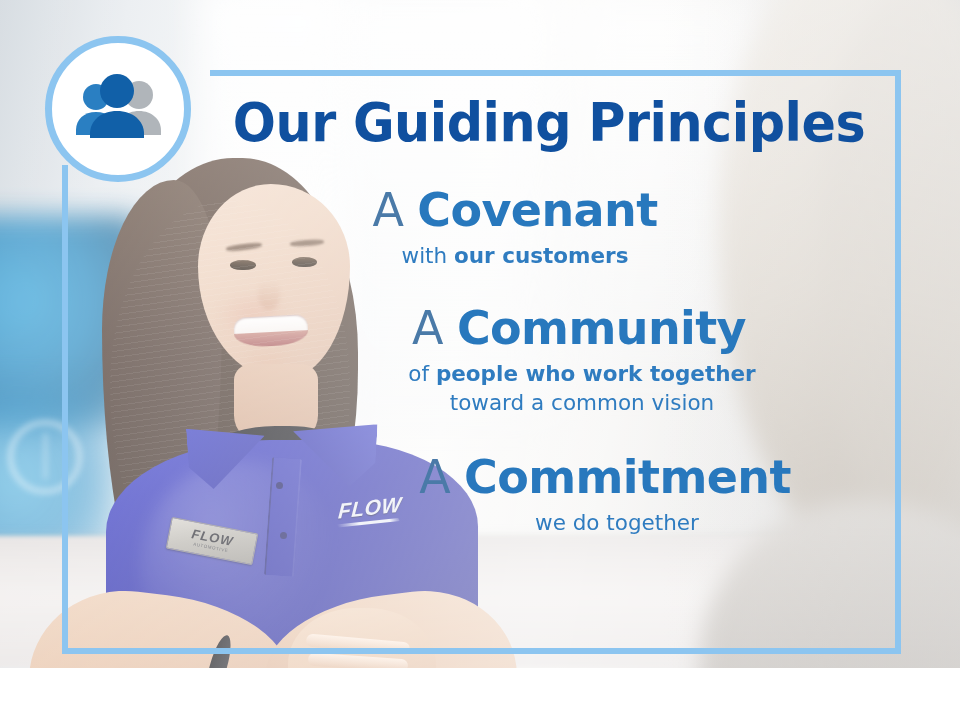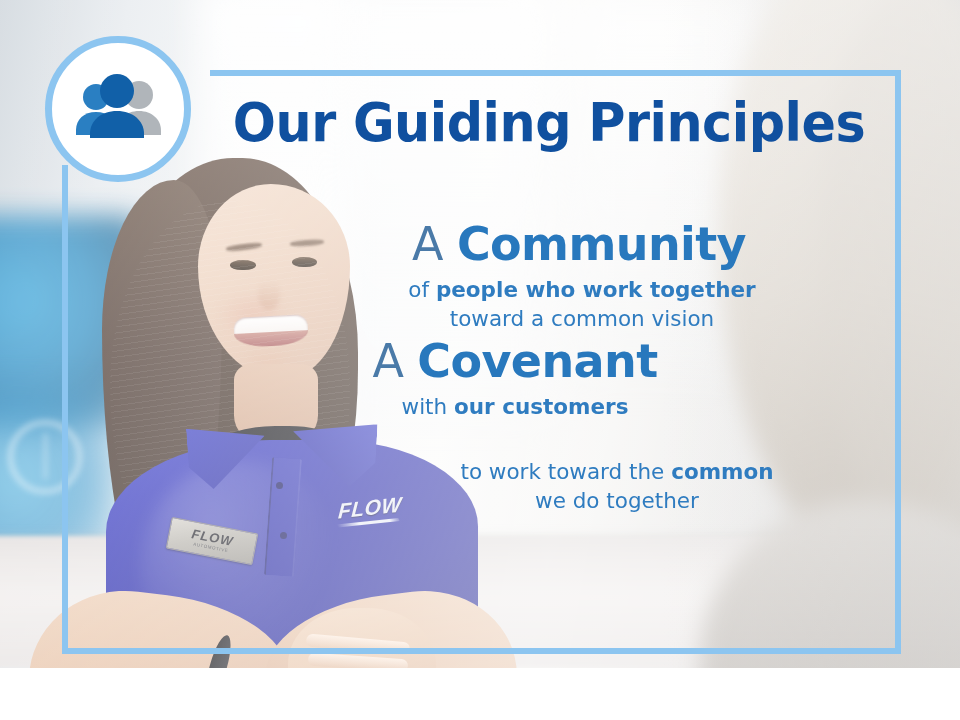--- a/index.html
+++ b/index.html
@@ -577,41 +577,43 @@
         <circle cx="51" cy="19" r="17" fill="#1160a8"></circle>
         <path d="M51 39c-16 0-27 10-27 22.5V66h54v-4.5C78 49 67 39 51 39z" fill="#1160a8"></path>
       </svg>
     </span>
   </div>
 
   <div class="headline">Our Guiding Principles</div>
 
   <div class="principles">
 
+    <div class="principle principle-covenant">
+      <div class="p-title">
+        <span class="p-article">A </span><span class="p-word">Covenant</span>
+      </div>
+      <div class="p-sub">
+        <div><span>with </span><b>our customers</b></div>
+      </div>
+    </div>
+
     <div class="principle principle-community">
       <div class="p-title">
         <span class="p-article">A </span><span class="p-word">Community</span>
       </div>
       <div class="p-sub">
         <div><span>of </span><b>people who work together</b></div>
         <div><span>toward a common vision</span></div>
       </div>
     </div>
 
-    <div class="principle principle-covenant">
+    <div class="principle principle-commitment">
       <div class="p-title">
-        <span class="p-article">A </span><span class="p-word">Covenant</span>
+        <span class="p-article">A </span><span class="p-word">Commitment</span>
       </div>
       <div class="p-sub">
-        <div><span>with </span><b>our customers</b></div>
+        <div><span>we do together</span></div>
       </div>
     </div>
 
-    <div class="principle principle-commitment">
-      <div class="p-sub">
-        <div><span>to work toward the </span><b>common</b></div>
-        <div><span>we do together</span></div>
-      </div>
-    </div>
-
   </div>
 
 </div>
 
 </body></html>

